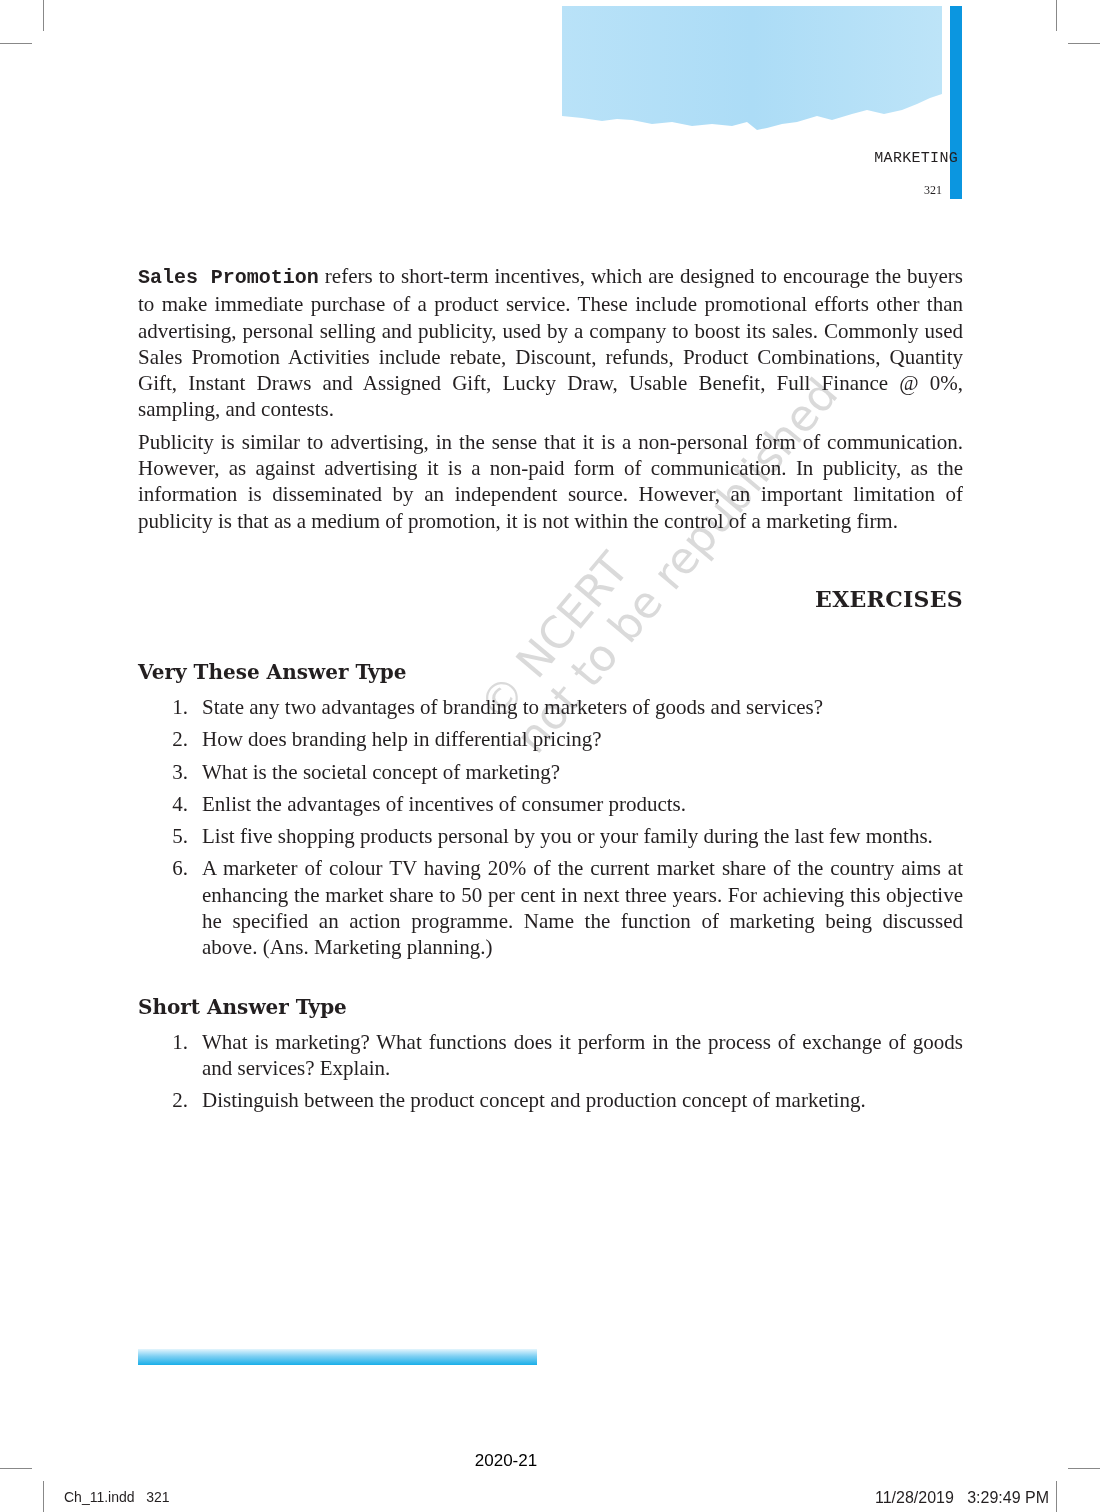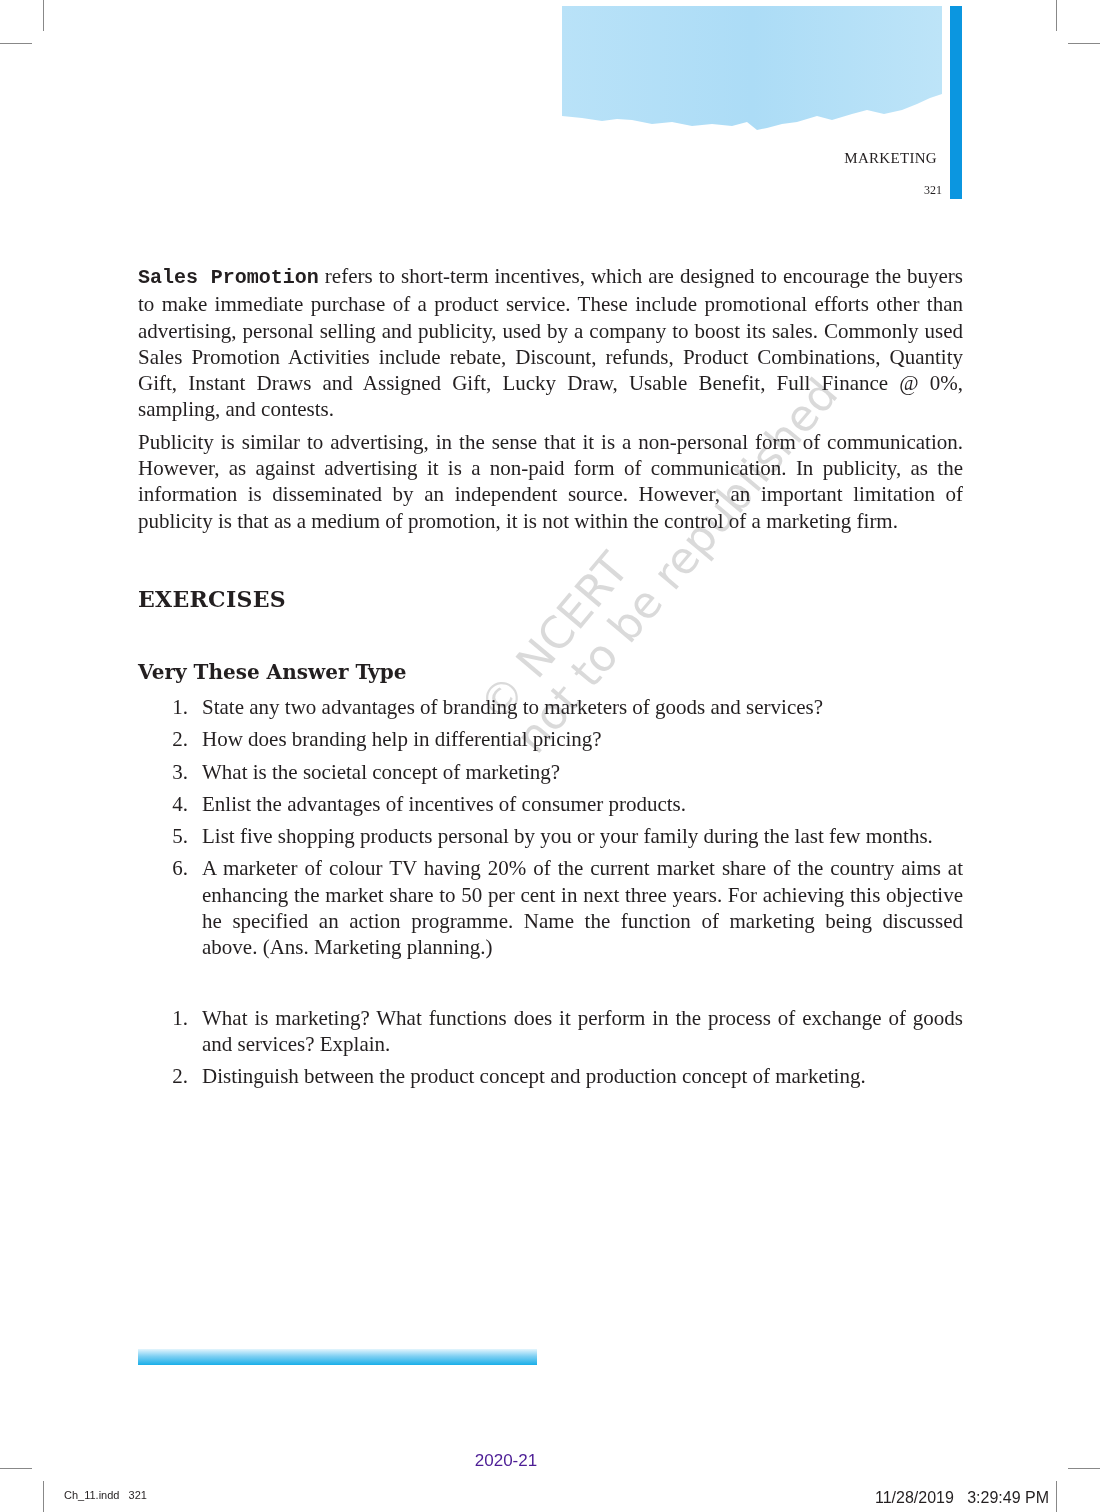--- a/index.html
+++ b/index.html
@@ -7,56 +7,56 @@
          font-family: "DejaVu Serif", "Liberation Serif", serif; color: #231f20; }
 
   
   .crop { position: absolute; background: #888; }
   .crop.v { width: 1px; height: 31px; }
   .crop.h { height: 1px; width: 32px; }
 
   
   .header-wash { position: absolute; left: 562px; top: 6px; width: 380px; height: 125px; }
   .header-bar { position: absolute; left: 950px; top: 6px; width: 12px; height: 193px; background: #0b96e0; }
-  .running-head { position: absolute; right: 163px; top: 150px; font-size: 15px;
-                  font-family: Liberation Serif, serif; letter-spacing: 0.3px; color: #231f20; }
+  .running-head { position: absolute; right: 142px; top: 150px; font-size: 15px;
+                  font-family: Liberation Mono, monospace; letter-spacing: 0.3px; color: #231f20; }
   .page-num { position: absolute; right: 158px; top: 183px; font-size: 12px;
               font-family: "Liberation Serif", serif; color: #231f20; }
 
   
   .content { position: absolute; left: 138px; width: 825px; top: 237px; }
   p.para { margin: 0; font-size: 21px; line-height: 26.3px; text-align: justify;
            font-family: "Liberation Serif", serif; }
   p.para b { font-family: Liberation Mono, monospace; font-weight: bold; font-size: 20px; }
   .gap-lg { height: 26px; }
   .gap-sm { height: 6px; }
 
-  .exercises-title { text-align: left; font-weight: bold; font-size: 22px; margin: 0;
+  .exercises-title { text-align: right; font-weight: bold; font-size: 22px; margin: 0;
                      font-family: "DejaVu Serif", serif; letter-spacing: 0.3px; }
   .subhead { font-weight: bold; font-size: 20px; margin: 0; font-family: "DejaVu Serif", serif; }
 
   ol.q-list { list-style: none; margin: 0; padding: 0; }
   ol.q-list li { display: flex; font-size: 21px; line-height: 26.3px;
                  font-family: "Liberation Serif", serif; margin-bottom: 6px; }
   ol.q-list li .num { width: 64px; text-align: right; padding-right: 0; flex-shrink: 0; box-sizing: border-box; padding-right: 14px; }
   ol.q-list li .txt { flex: 1; text-align: justify; }
 
   .footer-bar { position: absolute; left: 138px; top: 1349px; width: 399px; height: 16px;
                 background: linear-gradient(#e4f5fd 0%, #7fd0f3 45%, #19aee8 100%); }
 
   .watermark { position: absolute; left: 470px; top: 700px; width: 360px; transform: rotate(-50deg);
                transform-origin: 0 0; color: rgba(150,150,150,0.35);
                font-family: "DejaVu Sans", sans-serif; font-size: 44px; line-height: 48px;
                white-space: nowrap; pointer-events: none; }
   .watermark div { white-space: nowrap; }
 
   .year { position: absolute; left: 0; width: 1012px; top: 1451px; text-align: center;
-          font-family: "Liberation Sans", sans-serif; font-size: 17px; color: #4c1d95; }
+          font-family: "Liberation Sans", sans-serif; font-size: 17px; color: #000000; }
   .slug-left { position: absolute; left: 64px; top: 1489px; font-family: "Liberation Sans", sans-serif;
-               font-size: 11px; color: #231f20; }
+               font-size: 14px; color: #231f20; }
   .slug-right { position: absolute; right: 51px; top: 1489px; font-family: "Liberation Sans", sans-serif;
                 font-size: 16px; color: #231f20; }
 </style>
 </head>
 <body>
 
 <div class="crop v" style="left:43px;top:0;"></div>
 <div class="crop h" style="left:0;top:43px;"></div>
 <div class="crop v" style="left:1056px;top:0;"></div>
 <div class="crop h" style="left:1068px;top:43px;"></div>
@@ -117,20 +117,21 @@
         <span class="num">5.</span>
         <span class="txt">List five shopping products personal by you or your family during the last few months.</span>
       </li>
     <li>
         <span class="num">6.</span>
         <span class="txt">A marketer of colour TV having 20% of the current market share of the country aims at enhancing the market share to 50 per cent in next three years. For achieving this objective he specified an action programme. Name the function of marketing being discussed above. (Ans. Marketing planning.)</span>
       </li>
   </ol>
 
   <div style="height:28px;"></div>
+  <h3 class="subhead">Short Answer Type</h3>
   <div style="height:10px;"></div>
   <ol class="q-list">
     <li>
         <span class="num">1.</span>
         <span class="txt">What is marketing? What functions does it perform in the process of exchange of goods and services? Explain.</span>
       </li>
     <li>
         <span class="num">2.</span>
         <span class="txt">Distinguish between the product concept and production concept of marketing.</span>
       </li>

